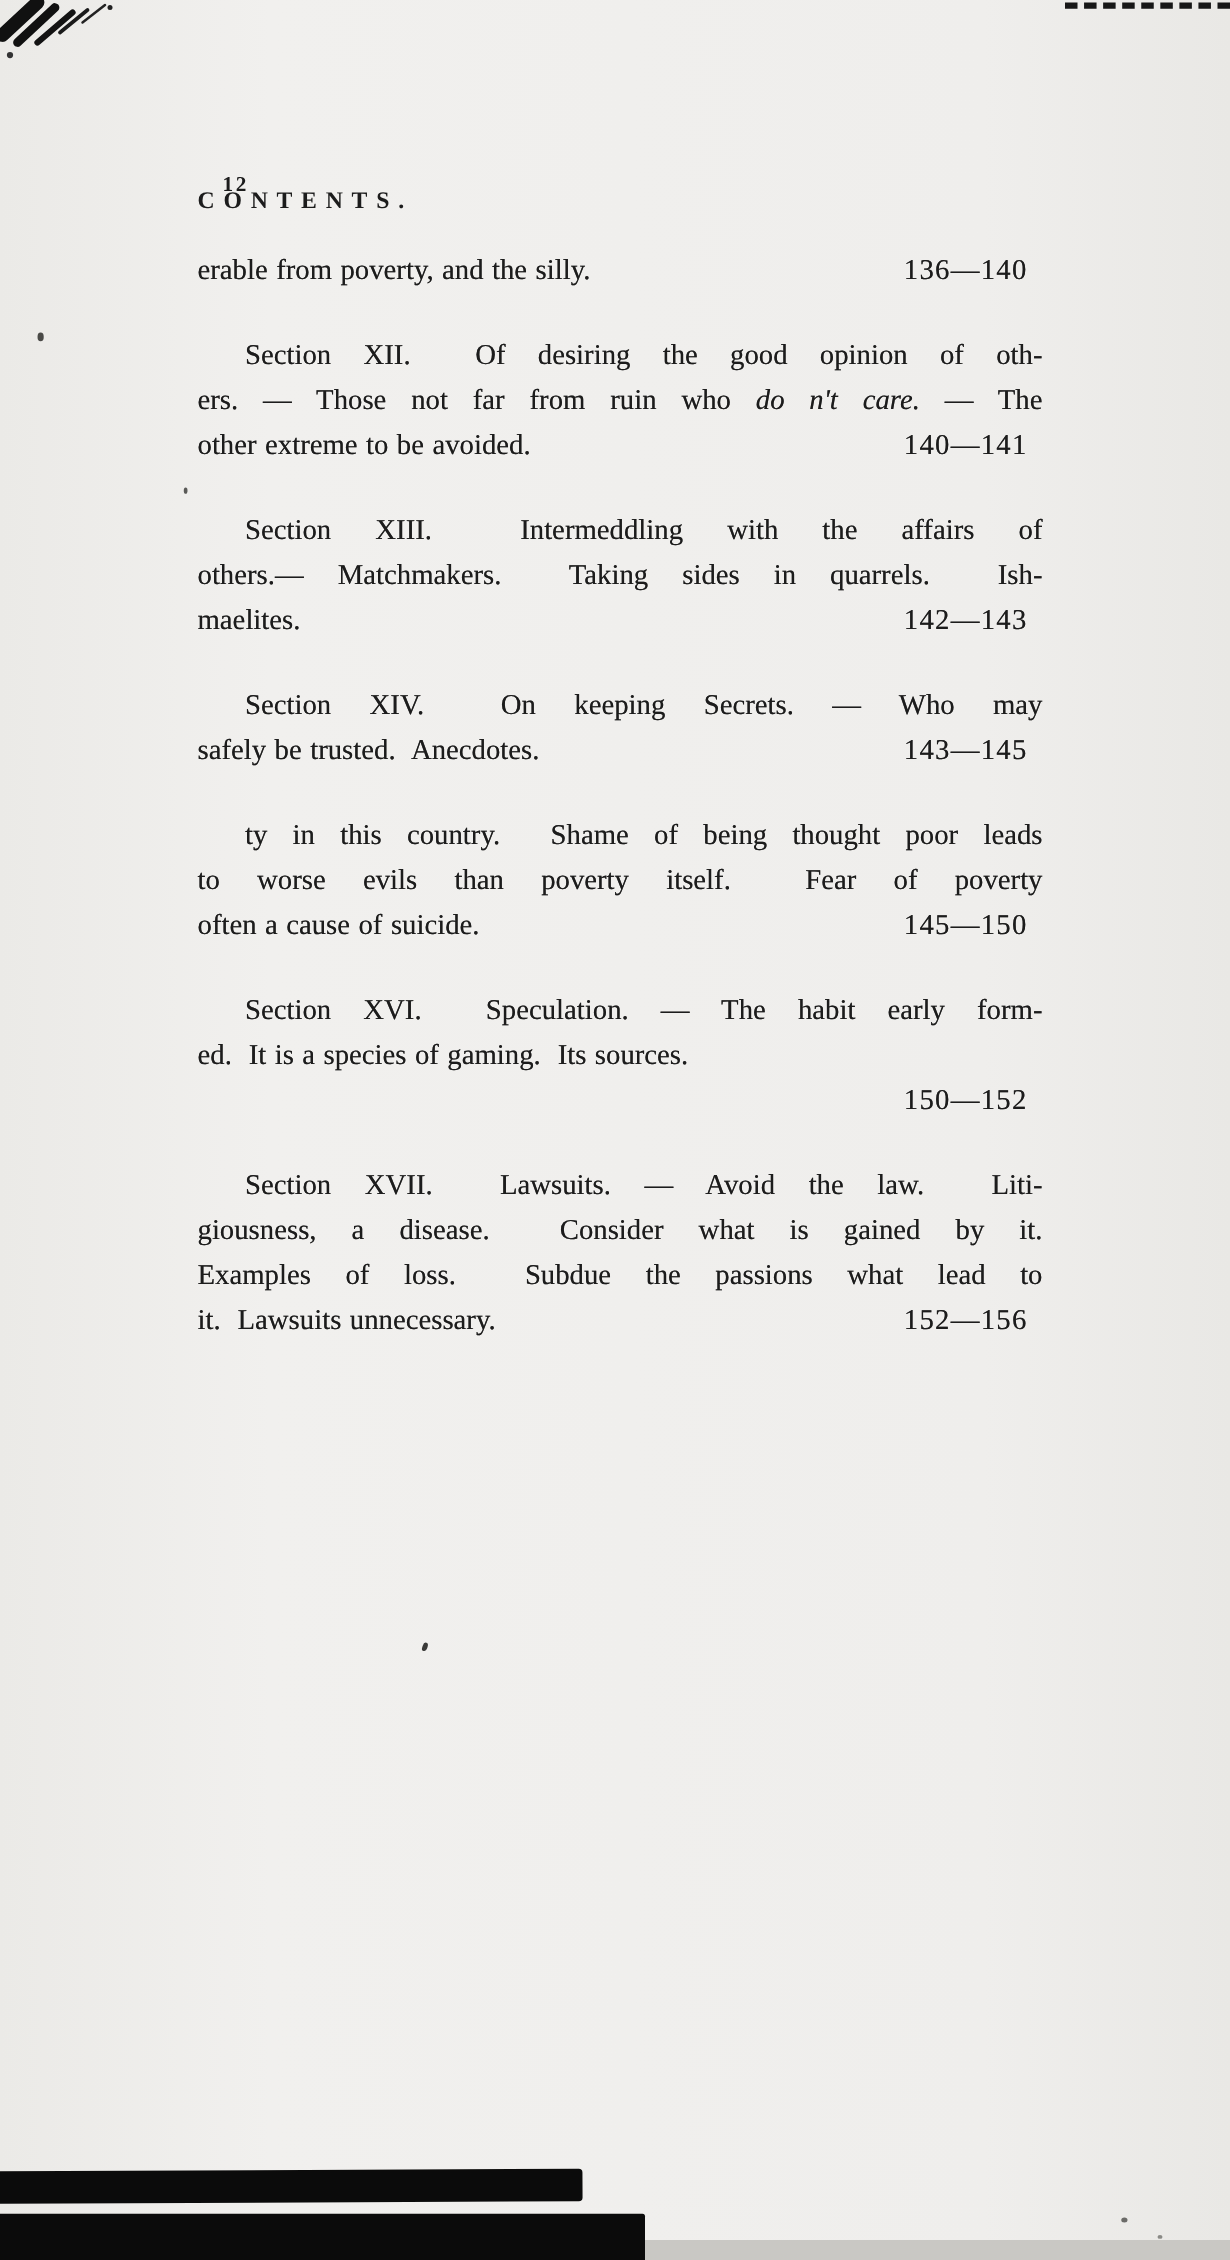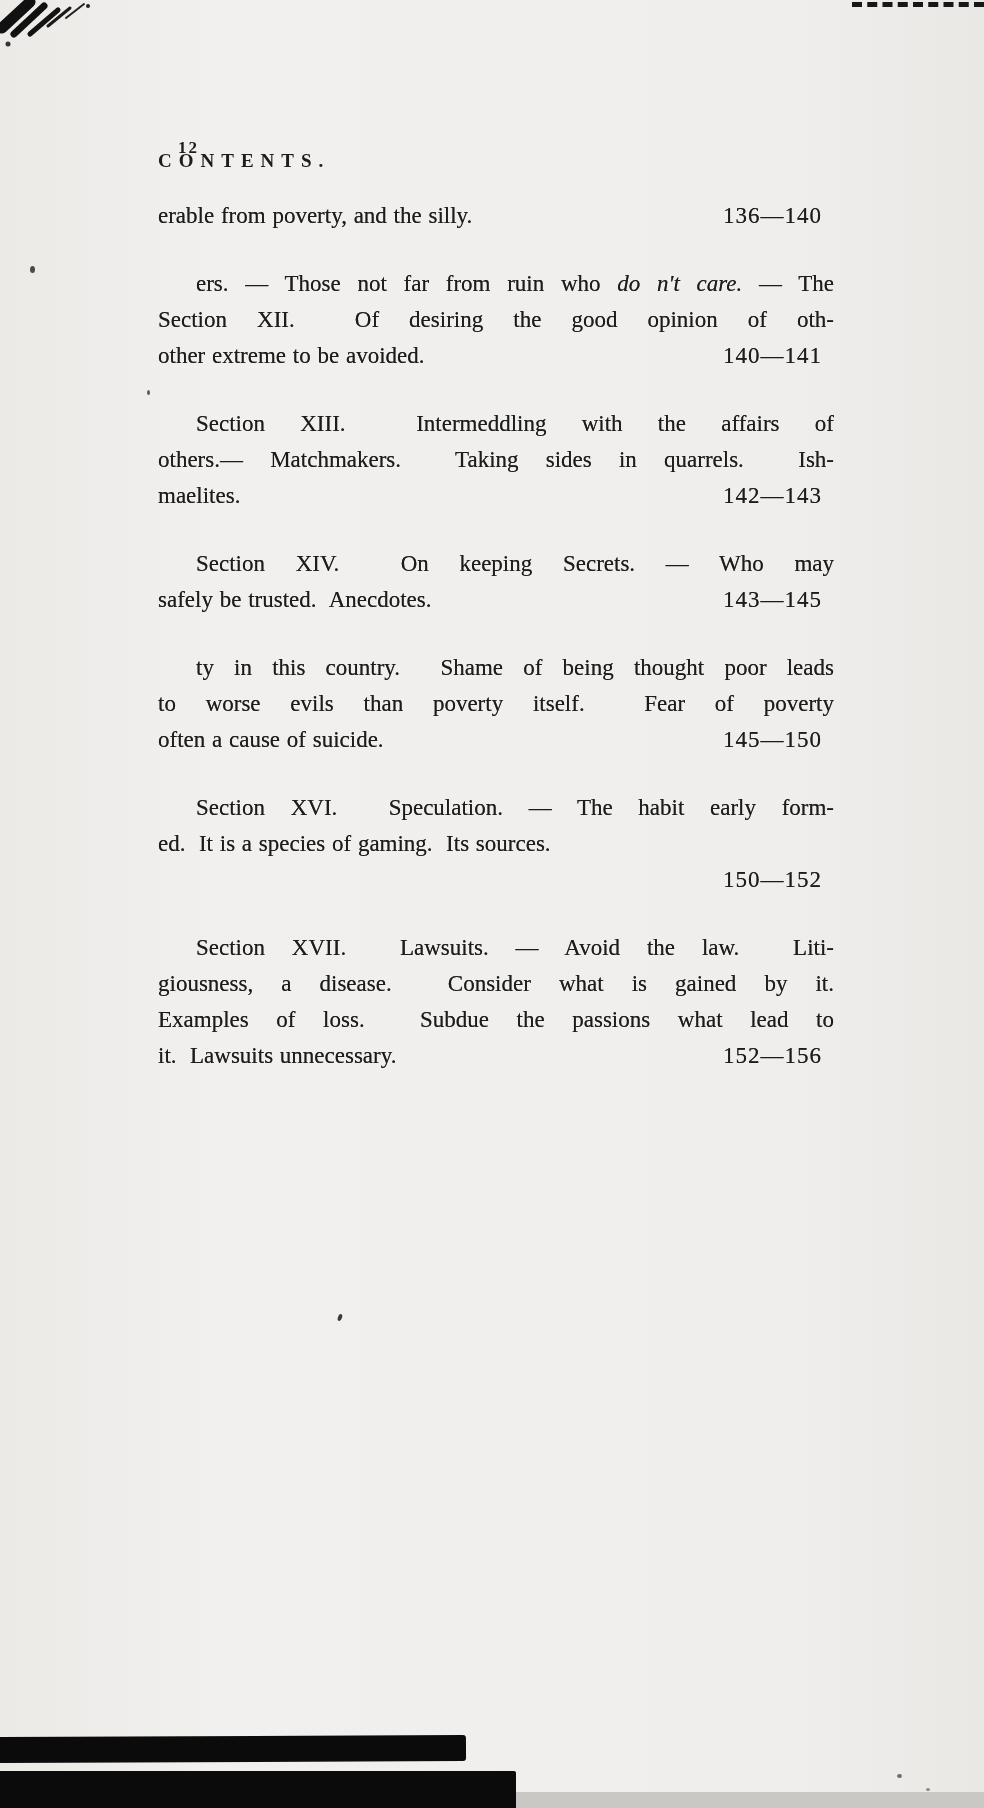--- a/index.html
+++ b/index.html
@@ -110,22 +110,22 @@
   <div class="artifact speck-br-2"></div>
 
   <div class="page-number">12</div>
   <div class="running-head">CONTENTS.</div>
 
   <div class="text-block">
       <div class="entry">
         <div class="line wp"><span class="linetext"><span>erable from poverty, and the silly.</span></span><span class="pages">136—140</span></div>
       </div>
       <div class="entry indent">
+        <div class="line j"><span class="linetext"><span>Section XII.  Of desiring the good opinion of oth-</span></span></div>
         <div class="line j"><span class="linetext"><span>ers. — Those not far from ruin who </span><span class="it">do n't care.</span><span> — The</span></span></div>
-        <div class="line j"><span class="linetext"><span>Section XII.  Of desiring the good opinion of oth-</span></span></div>
         <div class="line wp"><span class="linetext"><span>other extreme to be avoided.</span></span><span class="pages">140—141</span></div>
       </div>
       <div class="entry indent">
         <div class="line j"><span class="linetext"><span>Section XIII.  Intermeddling with the affairs of</span></span></div>
         <div class="line j"><span class="linetext"><span>others.— Matchmakers.  Taking sides in quarrels.  Ish-</span></span></div>
         <div class="line wp"><span class="linetext"><span>maelites.</span></span><span class="pages">142—143</span></div>
       </div>
       <div class="entry indent">
         <div class="line j"><span class="linetext"><span>Section XIV.  On keeping Secrets. — Who may</span></span></div>
         <div class="line wp"><span class="linetext"><span>safely be trusted.  Anecdotes.</span></span><span class="pages">143—145</span></div>

